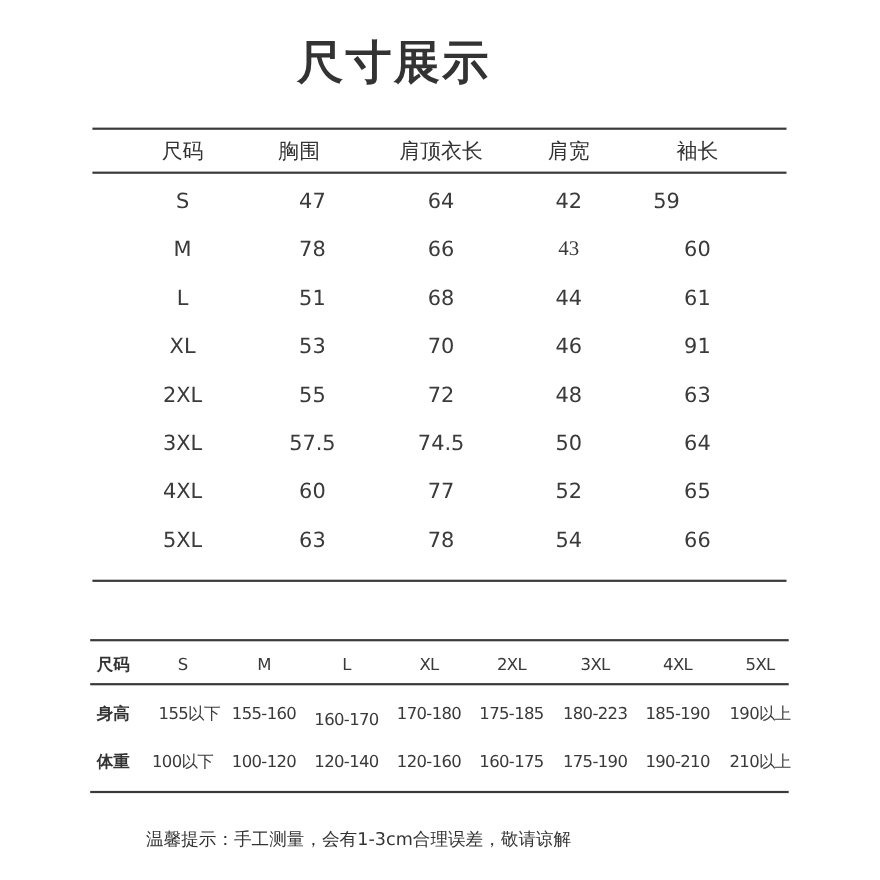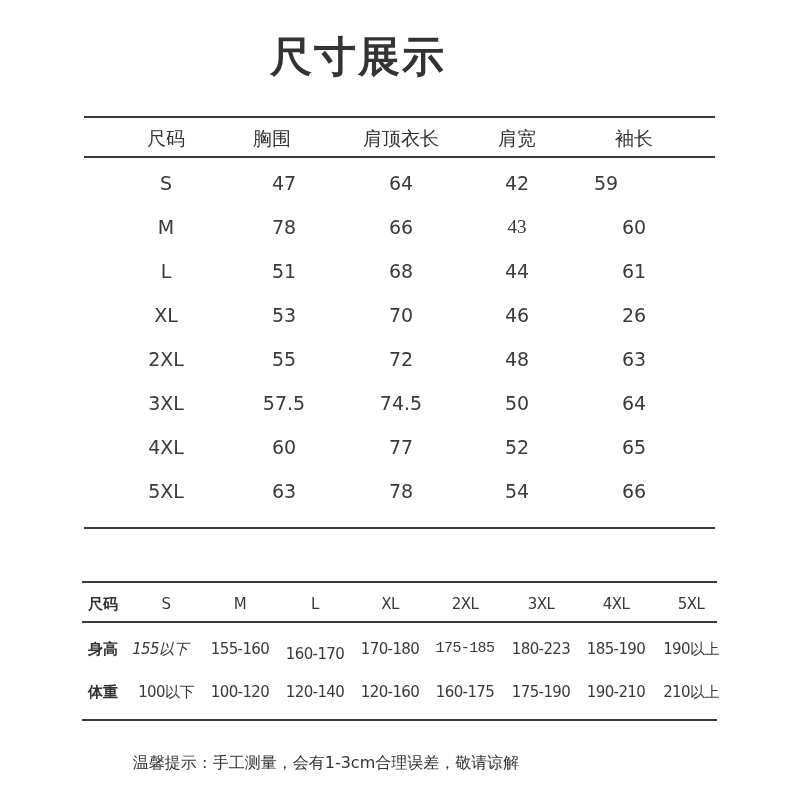--- a/index.html
+++ b/index.html
@@ -56,21 +56,21 @@
         <div class="cell" style="left: 284px; top: 259px;">51</div>
         <div class="cell" style="left: 401px; top: 259px;">68</div>
         <div class="cell" style="left: 517px; top: 259px;">44</div>
         <div class="cell" style="left: 634px; top: 259px;">61</div>
       </div>
       <div>
         <div class="cell" style="left: 166px; top: 303px;">XL</div>
         <div class="cell" style="left: 284px; top: 303px;">53</div>
         <div class="cell" style="left: 401px; top: 303px;">70</div>
         <div class="cell" style="left: 517px; top: 303px;">46</div>
-        <div class="cell" style="left: 634px; top: 303px;">26</div>
+        <div class="cell" style="left: 634px; top: 303px;">91</div>
       </div>
       <div>
         <div class="cell" style="left: 166px; top: 347px;">2XL</div>
         <div class="cell" style="left: 284px; top: 347px;">55</div>
         <div class="cell" style="left: 401px; top: 347px;">72</div>
         <div class="cell" style="left: 517px; top: 347px;">48</div>
         <div class="cell" style="left: 634px; top: 347px;">63</div>
       </div>
       <div>
         <div class="cell" style="left: 166px; top: 391px;">3XL</div>
@@ -108,25 +108,25 @@
         <div class="cell" style="left: 240px; top: 594px;">M</div>
         <div class="cell" style="left: 315px; top: 594px;">L</div>
         <div class="cell" style="left: 390px; top: 594px;">XL</div>
         <div class="cell" style="left: 465px; top: 594px;">2XL</div>
         <div class="cell" style="left: 541px; top: 594px;">3XL</div>
         <div class="cell" style="left: 616px; top: 594px;">4XL</div>
         <div class="cell" style="left: 691px; top: 594px;">5XL</div>
       </div>
       <div>
         <div class="cell label" style="left: 103px; top: 639px;">身高</div>
-        <div class="cell" style="left: 160px; top: 639px; font-style: italic;">155以下</div>
+        <div class="cell" style="left: 172px; top: 639px;">155以下</div>
         <div class="cell" style="left: 240px; top: 639px;">155-160</div>
         <div class="cell" style="left: 315px; top: 644px;">160-170</div>
         <div class="cell" style="left: 390px; top: 639px;">170-180</div>
-        <div class="cell" style="left: 465px; top: 639px; font-family: Liberation Mono, monospace;">175-185</div>
+        <div class="cell" style="left: 465px; top: 639px;">175-185</div>
         <div class="cell" style="left: 541px; top: 639px;">180-223</div>
         <div class="cell" style="left: 616px; top: 639px;">185-190</div>
         <div class="cell" style="left: 691px; top: 639px;">190以上</div>
       </div>
       <div>
         <div class="cell label" style="left: 103px; top: 682px;">体重</div>
         <div class="cell" style="left: 166px; top: 682px;">100以下</div>
         <div class="cell" style="left: 240px; top: 682px;">100-120</div>
         <div class="cell" style="left: 315px; top: 682px;">120-140</div>
         <div class="cell" style="left: 390px; top: 682px;">120-160</div>

